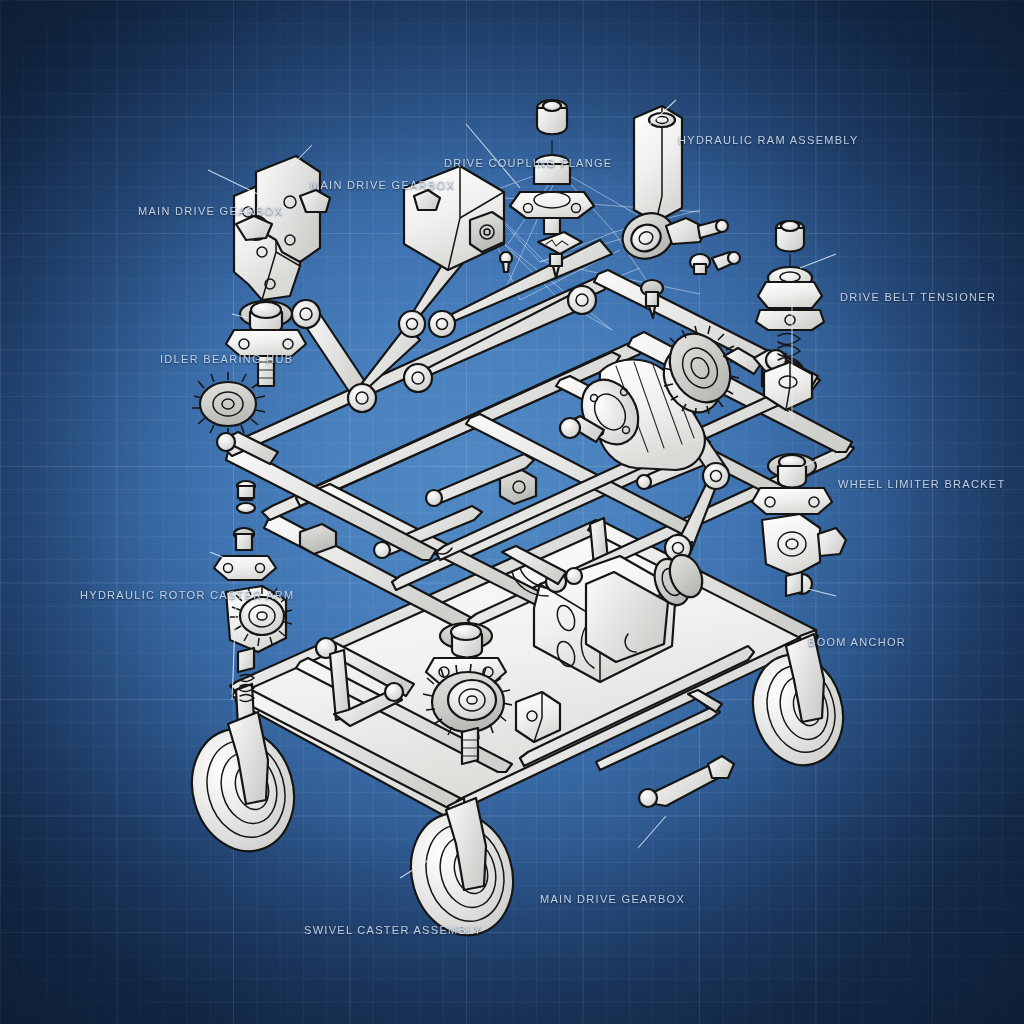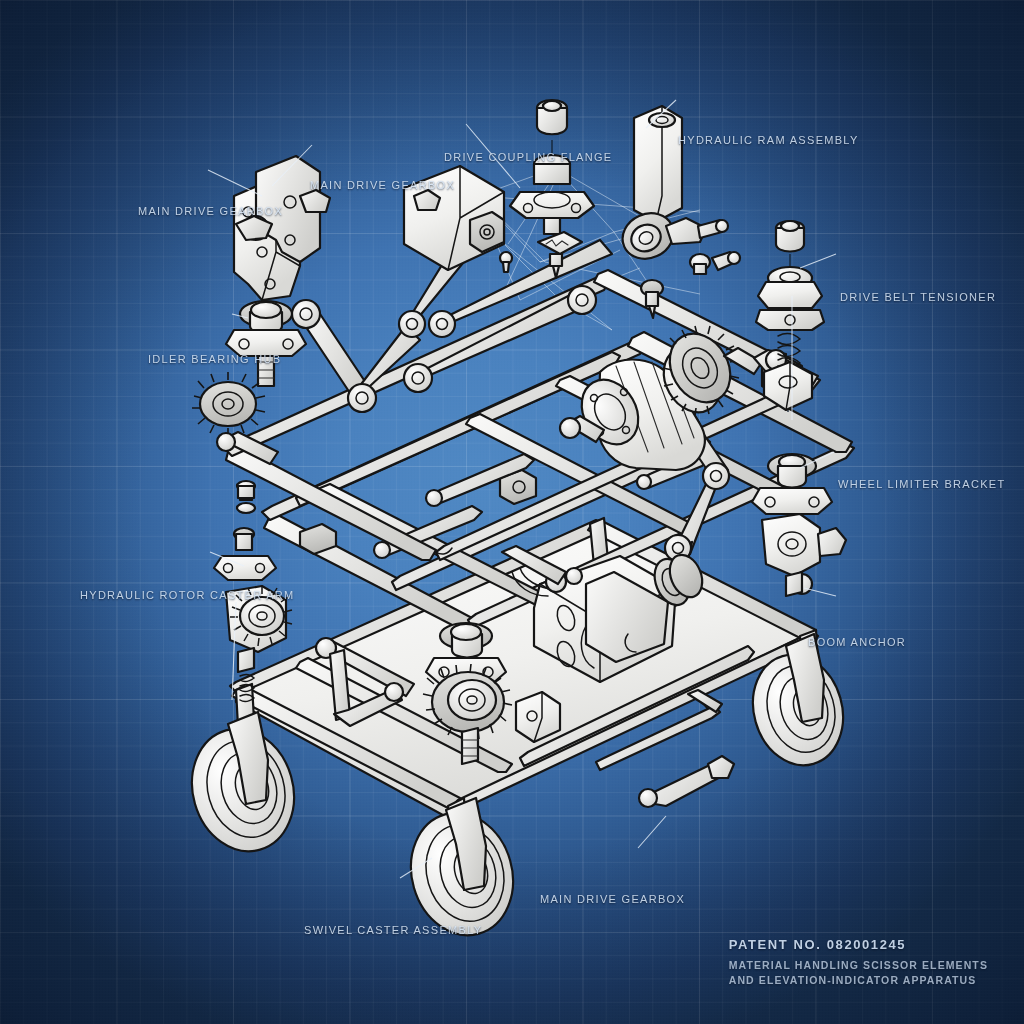--- a/index.html
+++ b/index.html
@@ -561,30 +561,25 @@
       <path class="lead" d="M638 848 L666 816"></path>
 
       <path class="lead" d="M236 602 L232 700"></path>
       <path class="lead" d="M792 296 L792 420" opacity=".35"></path>
     </g>
   </svg>
 
   <div id="callout-layer">
       <div class="callout" style="left: 138px; top: 163px;">MAIN DRIVE GEARBOX</div>
       <div class="callout" style="left: 310px; top: 137px;">MAIN DRIVE GEARBOX</div>
-      <div class="callout" style="left: 444px; top: 109px;">DRIVE COUPLING FLANGE</div>
+      <div class="callout" style="left: 444px; top: 115px;">DRIVE COUPLING FLANGE</div>
       <div class="callout" style="left: 678px; top: 92px;">HYDRAULIC RAM ASSEMBLY</div>
-      <div class="callout" style="left: 148px; top: 311px;">IDLER BEARING HUB</div>
+      <div class="callout" style="left: 160px; top: 311px;">IDLER BEARING HUB</div>
       <div class="callout" style="left: 840px; top: 249px;">DRIVE BELT TENSIONER</div>
       <div class="callout" style="left: 838px; top: 436px;">WHEEL LIMITER BRACKET</div>
       <div class="callout" style="left: 80px; top: 547px;">HYDRAULIC ROTOR CASTER ARM</div>
       <div class="callout" style="left: 808px; top: 594px;">BOOM ANCHOR</div>
       <div class="callout" style="left: 304px; top: 882px;">SWIVEL CASTER ASSEMBLY</div>
       <div class="callout" style="left: 540px; top: 851px;">MAIN DRIVE GEARBOX</div>
     </div>
 
-  <div id="titleblock">
-    <div class="pno">PATENT NO. 082001245</div>
-    <div class="ln">MATERIAL HANDLING SCISSOR ELEMENTS</div>
-    <div class="ln">AND ELEVATION-INDICATOR APPARATUS</div>
-  </div>
 
 </div>
 
 </body></html>

